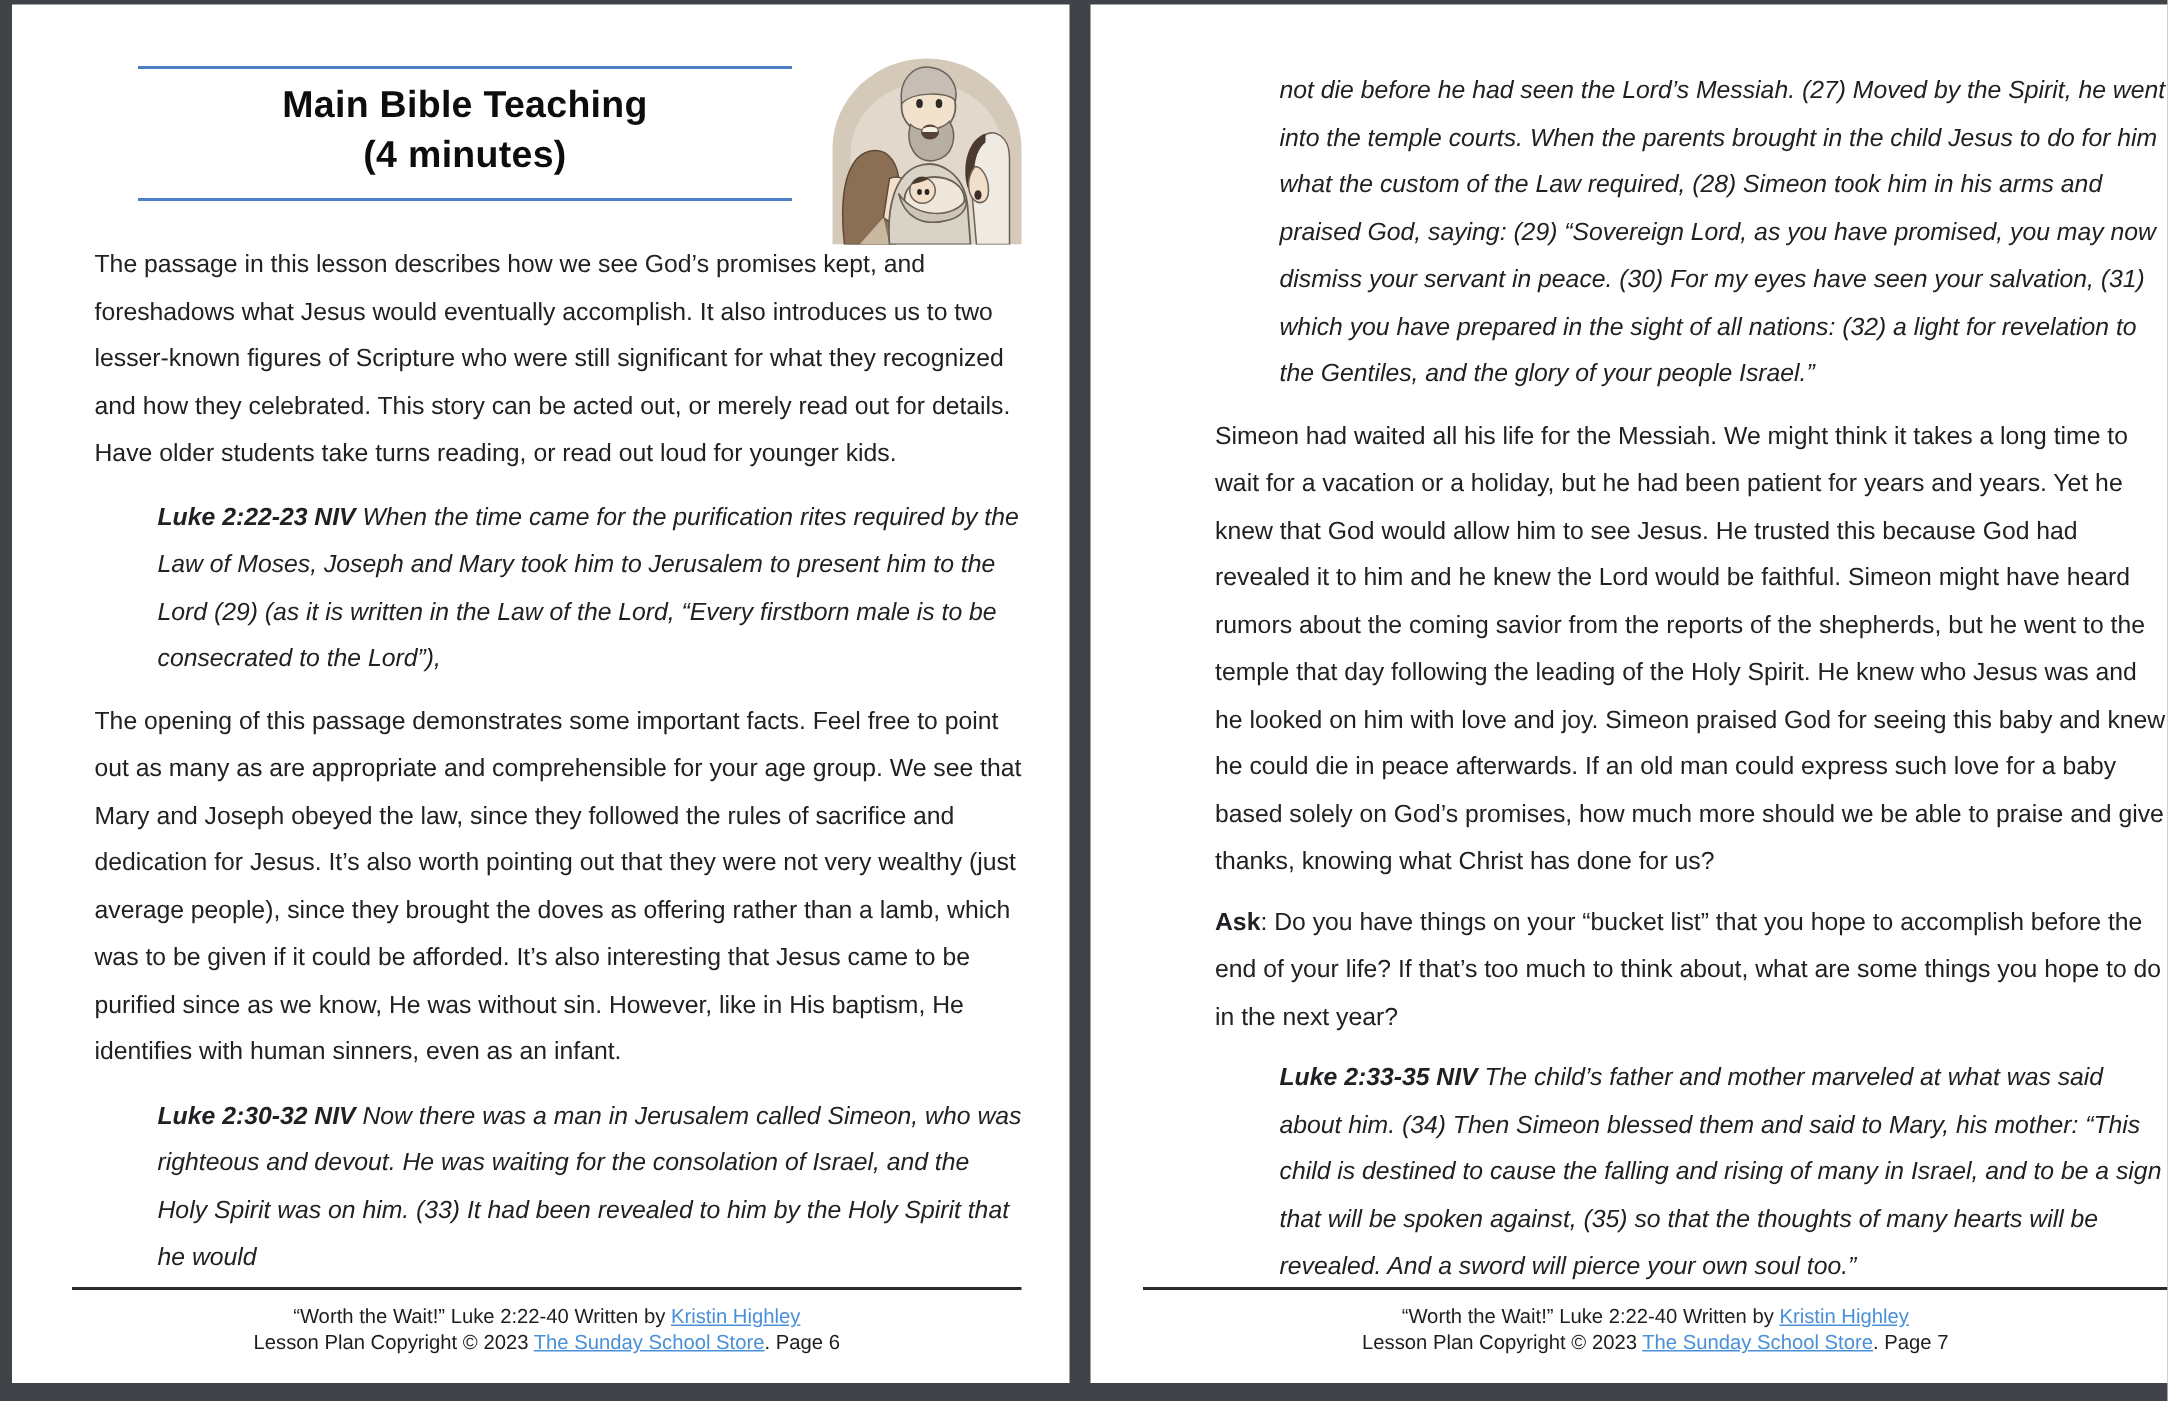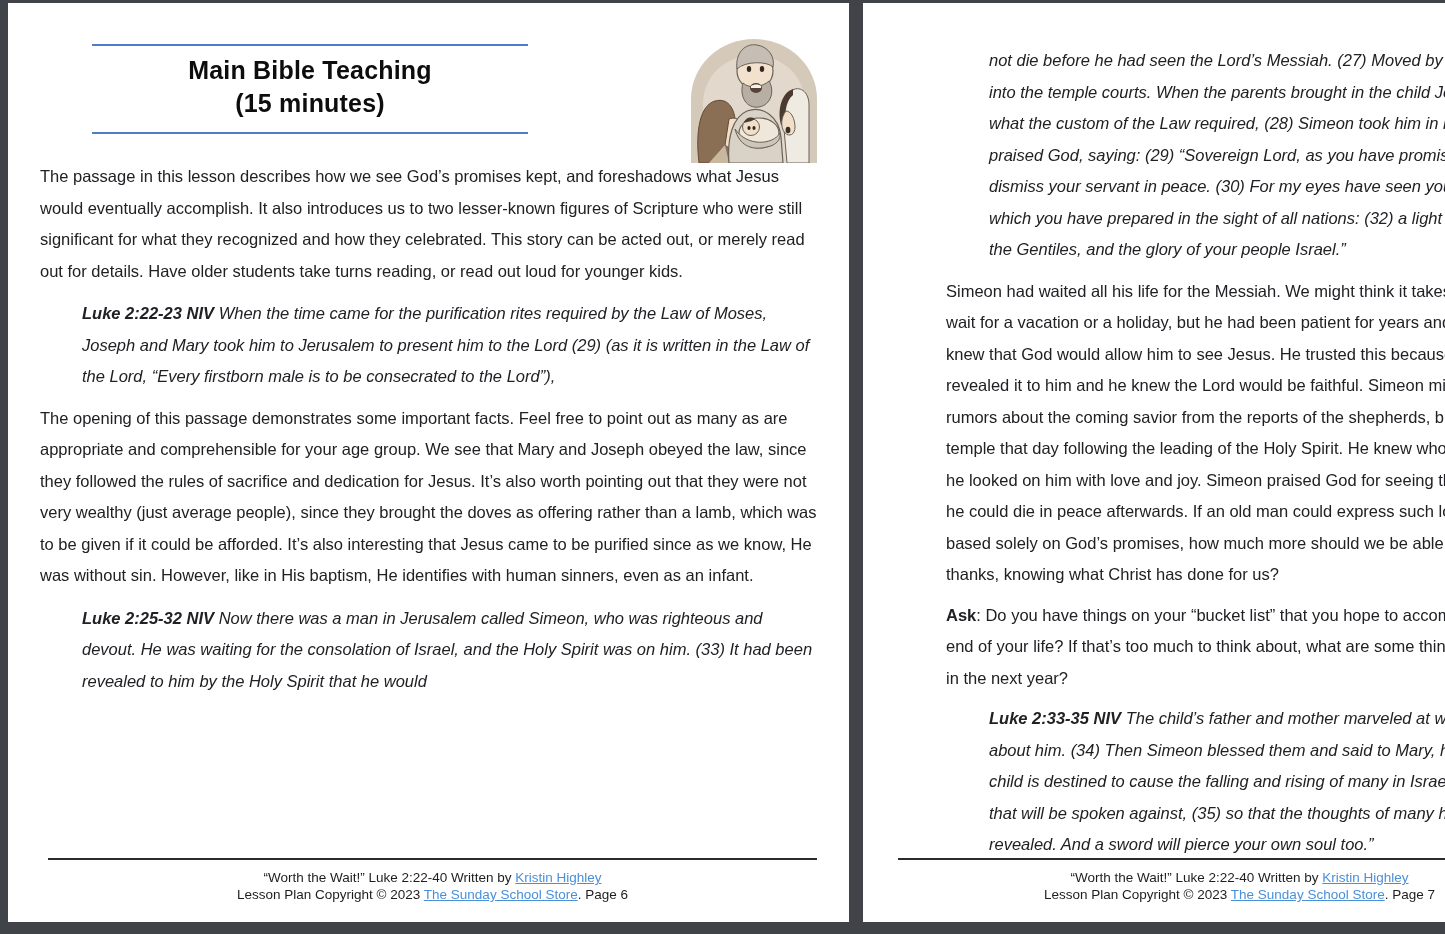--- a/index.html
+++ b/index.html
@@ -6,21 +6,21 @@
   body{
     width:1445px;height:934px;
     background:#404448;
     font-family:"Liberation Sans",sans-serif;
     color:#202124;
     overflow:hidden;
     position:relative;
   }
   .spread{position:absolute;top:3px;left:8px;display:flex;gap:14px;}
   .page{background:#ffffff;height:919px;position:relative;}
-  .page-left{width:841px;}
+  .page-left{width:705px;}
   .page-right{width:710px;padding-left:48px;}
 
   
   .header-block{
     position:relative;
     margin:41px 0 0 84px;
     width:436px;
     border-top:2px solid #4d7ec7;
     border-bottom:2px solid #4d7ec7;
     padding:8px 0 12px;
@@ -34,21 +34,21 @@
     color:#0d0d0d;
     letter-spacing:.2px;
   }
   .illustration{
     position:absolute;
     top:30px;right:26px;
     width:138px;height:130px;
   }
 
   
-  .content{padding:0 32px 0 32px;font-size:16.5px;line-height:31.5px;}
+  .content{padding:0 32px 0 55px;font-size:16.5px;line-height:31.5px;}
   .content-r{padding:0 40px 0 35px;font-size:16.5px;line-height:31.5px;}
   .content p,.content-r p{margin:0;}
   .intro-p{margin-top:27px !important;}
   .quote{font-style:italic;margin-left:42px !important;margin-top:11px !important;}
   .quote-r{font-style:italic;margin-left:43px !important;margin-top:9px !important;}
   .quote-cont{font-style:italic;margin-left:43px !important;margin-top:42px !important;}
   .qref{font-weight:bold;}
   .mid-p{margin-top:10px !important;}
   .ask-p{margin-top:8px !important;}
   .ask-p-r{margin-top:9px !important;}
@@ -71,21 +71,21 @@
 </head>
 <body>
 
 <div class="spread">
 
   <div class="page page-left">
 
     <div class="header-block">
       <h1 class="page-title">
         <span>Main Bible Teaching</span><br>
-        <span>(15 minutes)</span>
+        <span>(4 minutes)</span>
       </h1>
     </div>
 
     <svg class="illustration" viewBox="0 0 138 130">
       <path d="M6,130 L6,66 A63,60 0 0 1 132,66 L132,130 Z" fill="#d5c9ba"></path>
       <path d="M18,130 L18,70 A51,48 0 0 1 120,70 L120,130 Z" fill="#e2d9cc"></path>
 
       <path d="M14,130 C10,95 16,72 30,68 C44,64 52,78 50,96 L48,130 Z" fill="#8a6f55" stroke="#5f4a38" stroke-width="1"></path>
       <path d="M44,86 C54,82 60,92 57,104 C55,114 46,118 40,112 Z" fill="#f2dfc9" stroke="#5f4a38" stroke-width="1"></path>
       <path d="M40,112 L44,130 L24,130 Z" fill="#c9b8a0"></path>
@@ -116,21 +116,21 @@
     </svg>
 
     <div class="content">
       <p class="intro-p">The passage in this lesson describes how we see God’s promises kept, and foreshadows what Jesus would eventually accomplish. It also introduces us to two lesser-known figures of Scripture who were still significant for what they recognized and how they celebrated. This story can be acted out, or merely read out for details. Have older students take turns reading, or read out loud for younger kids.</p>
 
       <p class="quote"><b class="qref">Luke 2:22-23 NIV</b><span> When the time came for the purification rites required by the Law of Moses, Joseph and Mary took him to Jerusalem to present him to the Lord (29) (as it is written in the Law of the Lord, “Every firstborn male is to be consecrated to the Lord”),</span></p>
 
       <p class="mid-p">The opening of this passage demonstrates some important facts. Feel free to point out as many as are appropriate and comprehensible for your age group. We see that Mary and Joseph obeyed the law, since they followed the rules of sacrifice and dedication for Jesus. It’s also worth pointing out that they were not very wealthy (just average people), since they brought the doves as offering rather than a lamb, which was to be given if it could be afforded. It’s also interesting that Jesus came to be purified since as we know, He was without sin. However, like in His baptism, He identifies with human sinners, even as an infant.</p>
 
 
-      <p class="quote"><b class="qref">Luke 2:25-32 NIV</b><span>  Now there was a man in Jerusalem called Simeon, who was righteous and devout. He was waiting for the consolation of Israel, and the Holy Spirit was on him. (33) It had been revealed to him by the Holy Spirit that he would</span></p>
+      <p class="quote"><b class="qref">Luke 2:30-32 NIV</b><span>  Now there was a man in Jerusalem called Simeon, who was righteous and devout. He was waiting for the consolation of Israel, and the Holy Spirit was on him. (33) It had been revealed to him by the Holy Spirit that he would</span></p>
     </div>
 
     <div class="footer footer-left">
       <div class="footer-rule"></div>
       <div><span>“Worth the Wait!” Luke 2:22-40  Written by </span><a class="link">Kristin Highley</a></div>
       <div><span>Lesson Plan Copyright © 2023 </span><a class="link">The Sunday School Store</a><span>. Page 6</span></div>
     </div>
   </div>
 
   <div class="page page-right">

